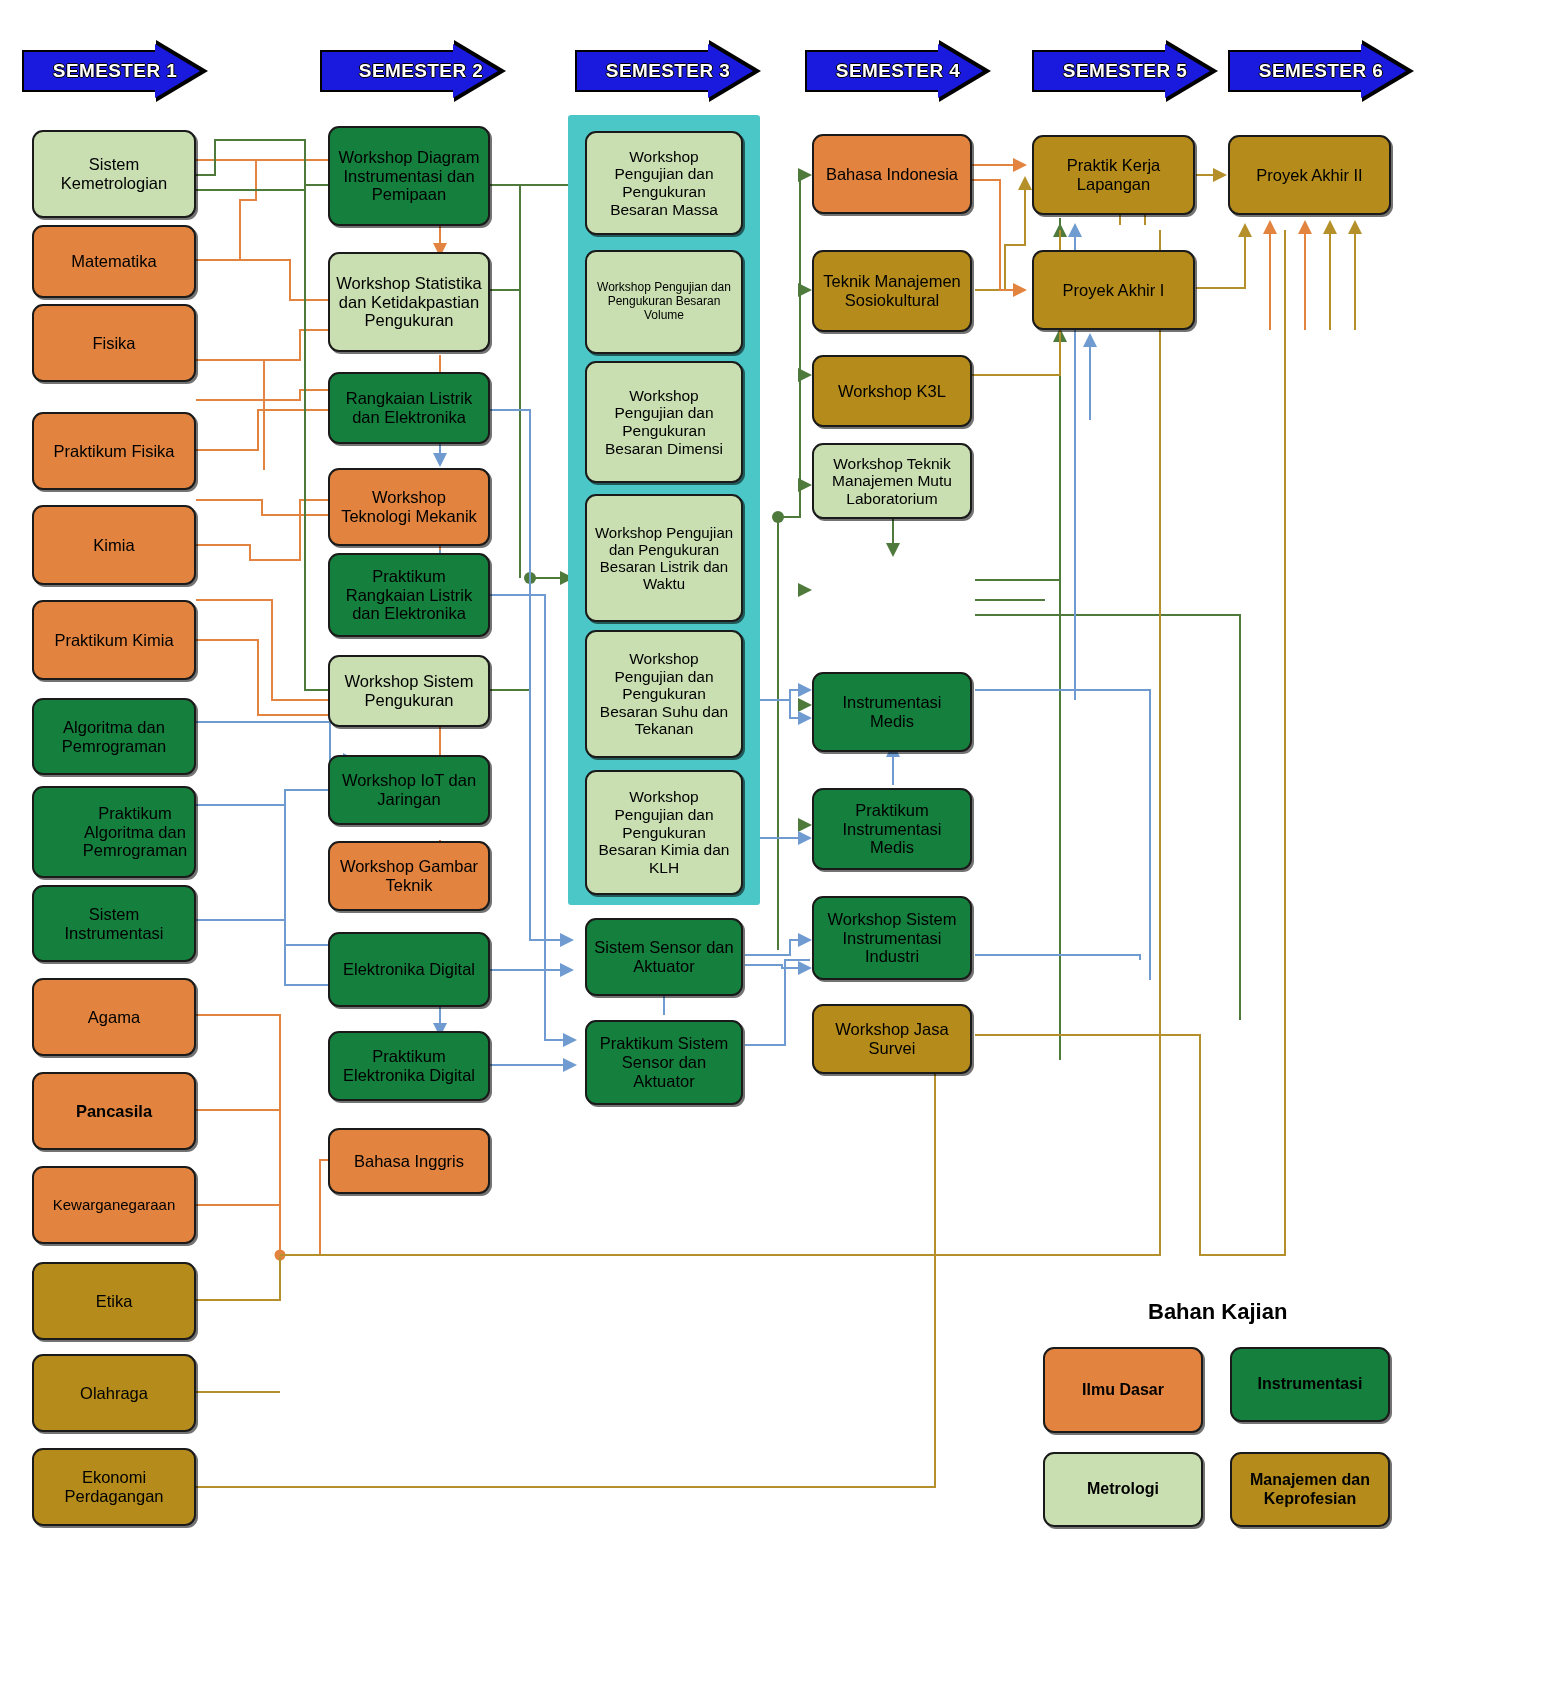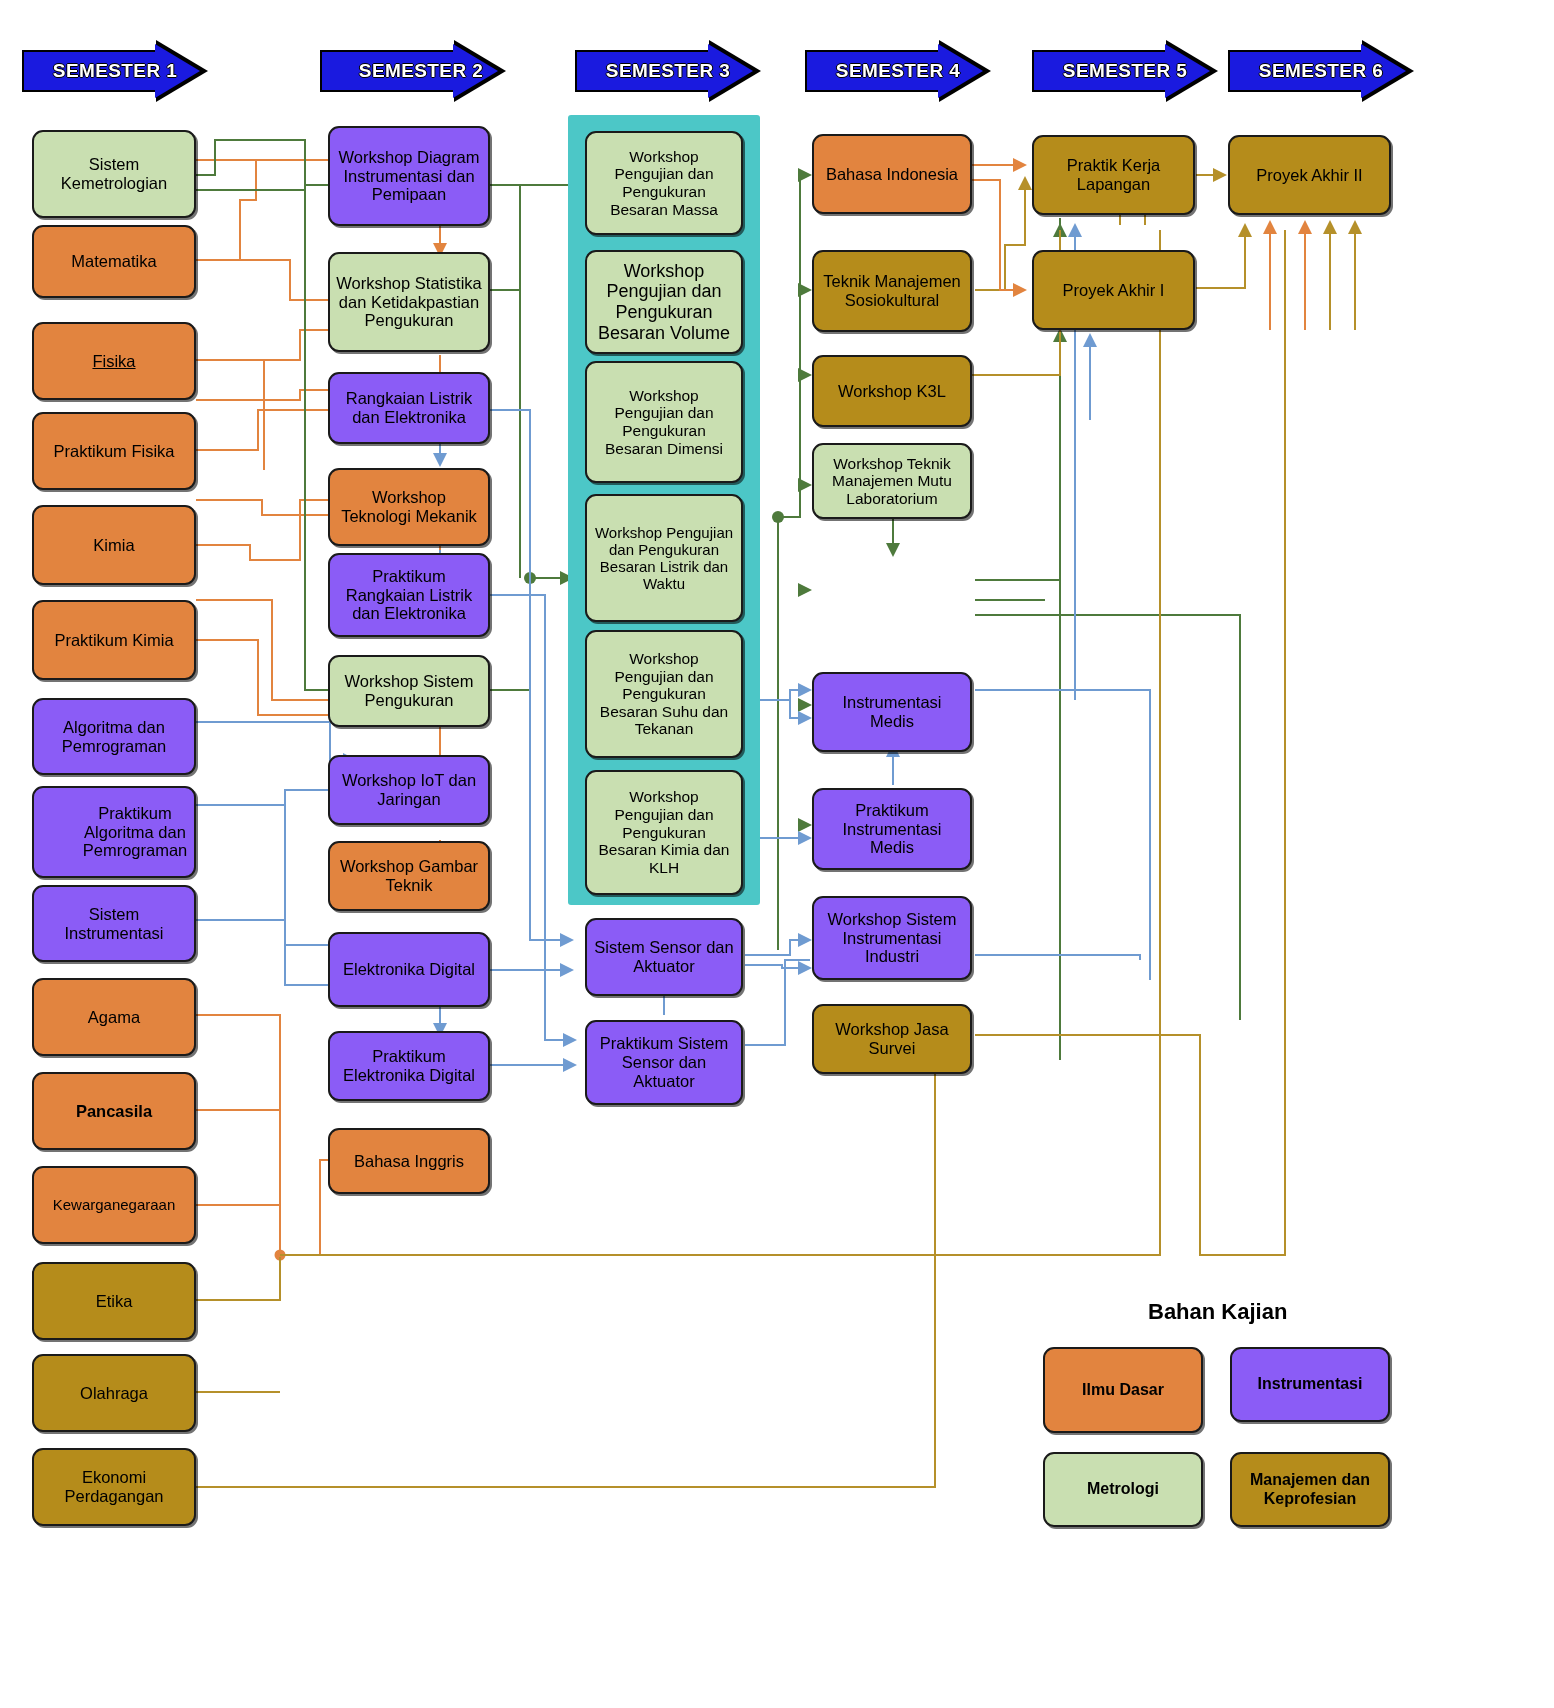--- a/index.html
+++ b/index.html
@@ -13,21 +13,21 @@
   .sem-arrow .head{position:absolute;top:0;width:0;height:0;}
   .sem-arrow .label{position:relative;z-index:5;color:#fff;font-weight:bold;font-size:19px;letter-spacing:.4px;
       text-shadow:-1px 0 #000,0 1px #000,1px 0 #000,0 -1px #000;}
 
   
   .box{position:absolute;box-sizing:border-box;border:2.2px solid #1a1a1a;border-radius:11px;
        display:flex;align-items:center;justify-content:center;text-align:center;
        font-size:16.5px;line-height:1.14;color:#000;padding:3px 6px;
        box-shadow:2px 2px 0 rgba(0,0,0,.55);z-index:4;}
   .c-ilmu{background:#e2843f;}
-  .c-instr{background:#8b5cf6;}
+  .c-instr{background:#15803d;}
   .c-metro{background:#c9dfb1;}
   .c-manaj{background:#b58c1b;}
 
   
   .teal-panel{position:absolute;background:#4cc7c7;border-radius:3px;z-index:2;}
 
   
   .legend-title{position:absolute;font-size:22px;font-weight:bold;color:#000;white-space:nowrap;}
   .legend-box{position:absolute;box-sizing:border-box;border:2.2px solid #1a1a1a;border-radius:11px;
       display:flex;align-items:center;justify-content:center;text-align:center;
@@ -192,21 +192,21 @@
     <div class="body" style="width:148px;"></div>
     <div class="head" style="left:134px;border-top:31px solid transparent;border-bottom:31px solid transparent;border-left:52px solid #000;"></div>
     <div class="head" style="left:133px;top:4px;border-top:27px solid transparent;border-bottom:27px solid transparent;border-left:45px solid #1a1adf;"></div>
     <div class="label">SEMESTER 6</div>
   </div>
 
   <div class="teal-panel" style="left:568px;top:115px;width:192px;height:790px;"></div>
 
   <div class="box c-metro" style="left:32px;top:130px;width:164px;height:88px;">Sistem Kemetrologian</div>
   <div class="box c-ilmu" style="left:32px;top:225px;width:164px;height:73px;">Matematika</div>
-  <div class="box c-ilmu" style="left:32px;top:322px;width:164px;height:78px;text-decoration:underline;">Fisika</div>
+  <div class="box c-ilmu" style="left:32px;top:304px;width:164px;height:78px;">Fisika</div>
   <div class="box c-ilmu" style="left:32px;top:412px;width:164px;height:78px;">Praktikum Fisika</div>
   <div class="box c-ilmu" style="left:32px;top:505px;width:164px;height:80px;">Kimia</div>
   <div class="box c-ilmu" style="left:32px;top:600px;width:164px;height:80px;">Praktikum Kimia</div>
   <div class="box c-instr" style="left:32px;top:698px;width:164px;height:77px;">Algoritma dan Pemrograman</div>
   <div class="box c-instr" style="left:32px;top:786px;width:164px;height:92px;padding-left:48px;">Praktikum Algoritma dan Pemrograman</div>
   <div class="box c-instr" style="left:32px;top:885px;width:164px;height:77px;">Sistem Instrumentasi</div>
   <div class="box c-ilmu" style="left:32px;top:978px;width:164px;height:78px;">Agama</div>
   <div class="box c-ilmu" style="left:32px;top:1072px;width:164px;height:78px;font-weight:bold;">Pancasila</div>
   <div class="box c-ilmu" style="left:32px;top:1166px;width:164px;height:78px;font-size:15px;">Kewarganegaraan</div>
   <div class="box c-manaj" style="left:32px;top:1262px;width:164px;height:78px;">Etika</div>
@@ -219,21 +219,21 @@
   <div class="box c-ilmu" style="left:328px;top:468px;width:162px;height:78px;">Workshop Teknologi Mekanik</div>
   <div class="box c-instr" style="left:328px;top:553px;width:162px;height:84px;">Praktikum Rangkaian Listrik dan Elektronika</div>
   <div class="box c-metro" style="left:328px;top:655px;width:162px;height:72px;">Workshop Sistem Pengukuran</div>
   <div class="box c-instr" style="left:328px;top:755px;width:162px;height:70px;">Workshop IoT dan Jaringan</div>
   <div class="box c-ilmu" style="left:328px;top:841px;width:162px;height:70px;">Workshop Gambar Teknik</div>
   <div class="box c-instr" style="left:328px;top:932px;width:162px;height:75px;">Elektronika Digital</div>
   <div class="box c-instr" style="left:328px;top:1031px;width:162px;height:70px;">Praktikum Elektronika Digital</div>
   <div class="box c-ilmu" style="left:328px;top:1128px;width:162px;height:66px;">Bahasa Inggris</div>
 
   <div class="box c-metro" style="left:585px;top:131px;width:158px;height:104px;font-size:15.5px;">Workshop Pengujian dan Pengukuran Besaran Massa</div>
-  <div class="box c-metro" style="left:585px;top:250px;width:158px;height:104px;font-size:18px;">Workshop Pengujian dan Pengukuran Besaran Volume</div>
+  <div class="box c-metro" style="left:585px;top:250px;width:158px;height:104px;font-size:12px;">Workshop Pengujian dan Pengukuran Besaran Volume</div>
   <div class="box c-metro" style="left:585px;top:361px;width:158px;height:122px;font-size:15.5px;">Workshop Pengujian dan Pengukuran Besaran Dimensi</div>
   <div class="box c-metro" style="left:585px;top:494px;width:158px;height:128px;font-size:15px;">Workshop Pengujian dan Pengukuran Besaran Listrik dan Waktu</div>
   <div class="box c-metro" style="left:585px;top:630px;width:158px;height:128px;font-size:15.5px;">Workshop Pengujian dan Pengukuran Besaran Suhu dan Tekanan</div>
   <div class="box c-metro" style="left:585px;top:770px;width:158px;height:125px;font-size:15.5px;">Workshop Pengujian dan Pengukuran Besaran Kimia dan KLH</div>
   <div class="box c-instr" style="left:585px;top:918px;width:158px;height:78px;">Sistem Sensor dan Aktuator</div>
   <div class="box c-instr" style="left:585px;top:1020px;width:158px;height:85px;">Praktikum Sistem Sensor dan Aktuator</div>
 
   <div class="box c-ilmu" style="left:812px;top:134px;width:160px;height:80px;">Bahasa Indonesia</div>
   <div class="box c-manaj" style="left:812px;top:250px;width:160px;height:82px;">Teknik Manajemen Sosiokultural</div>
   <div class="box c-manaj" style="left:812px;top:355px;width:160px;height:72px;">Workshop K3L</div>

